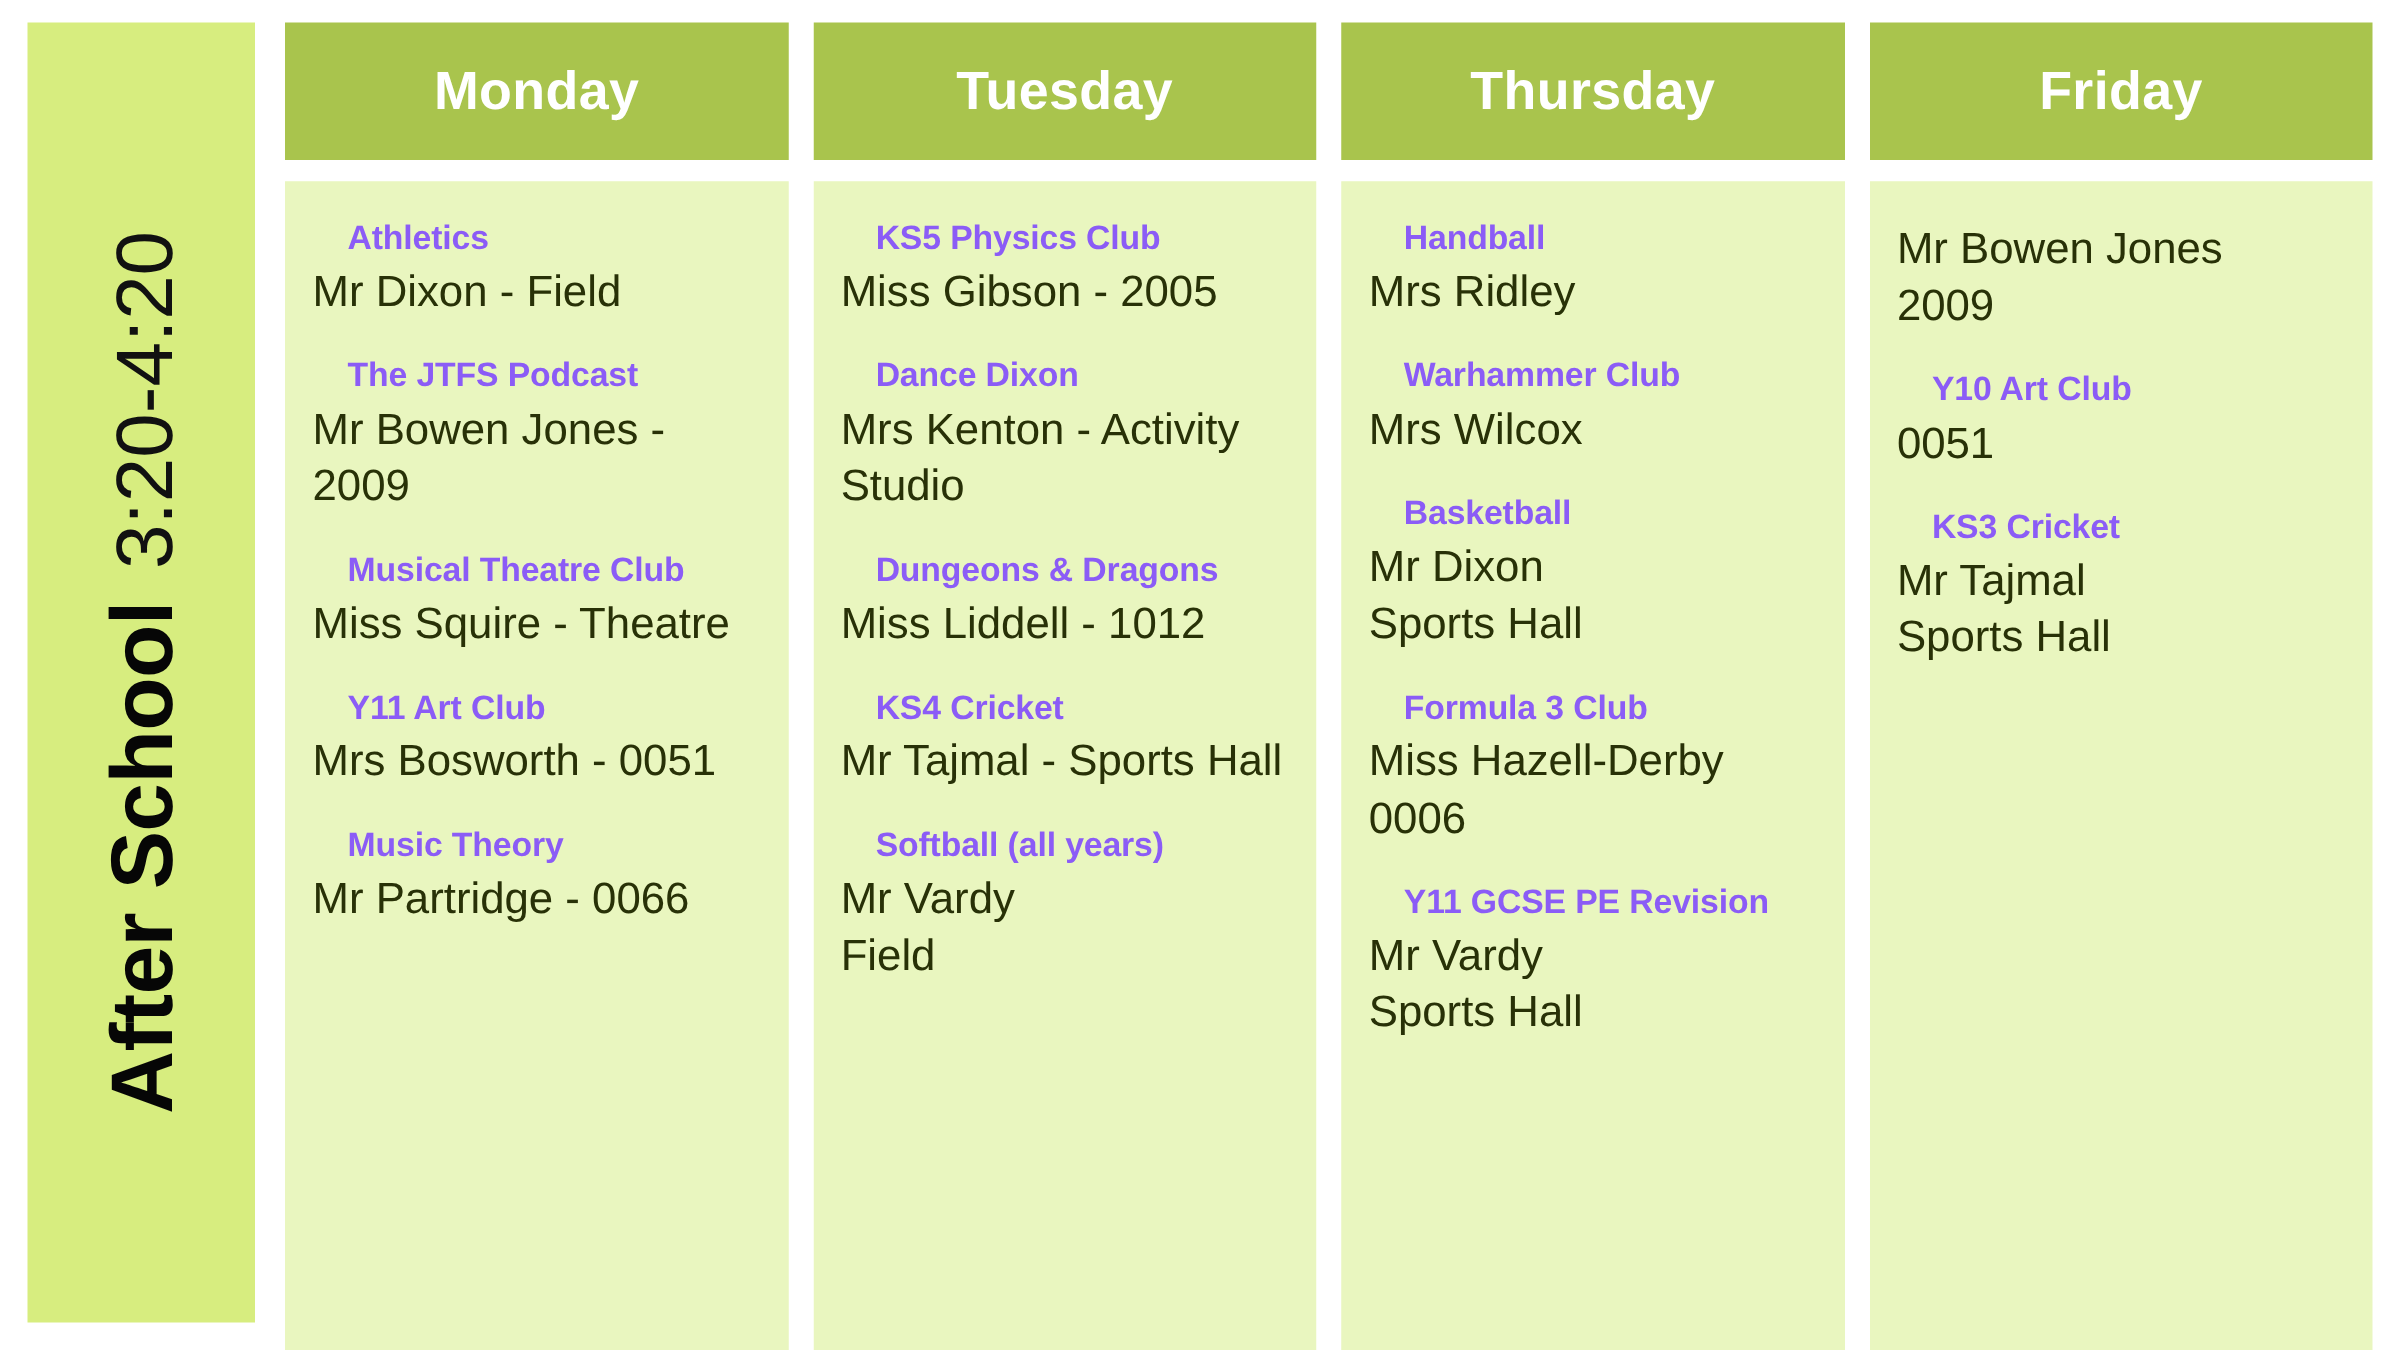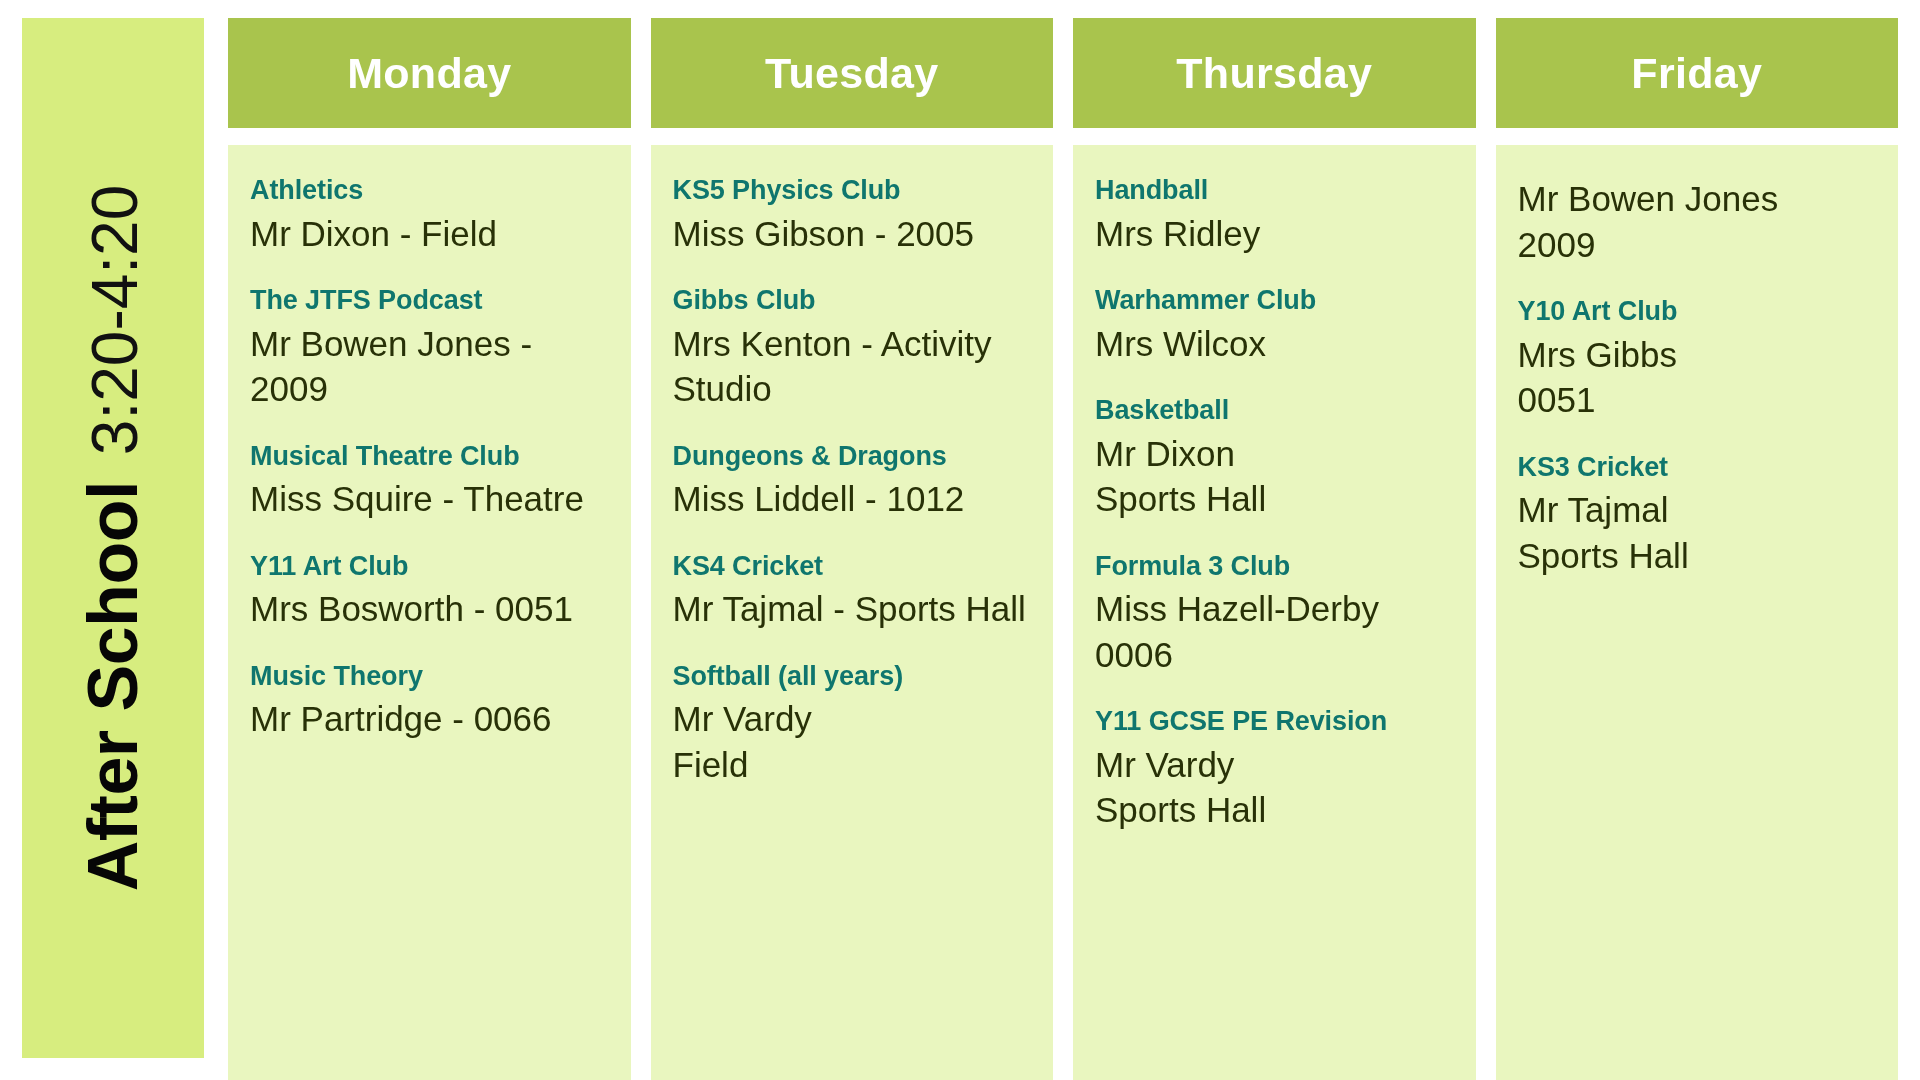--- a/index.html
+++ b/index.html
@@ -95,23 +95,24 @@
   }
 
   .club {
     margin-bottom: 27px;
   }
   .club:last-child { margin-bottom: 0; }
 
   .club-name {
     font-size: 27px;
     font-weight: 700;
-    color: #0f766e;
+    color: #8b5cf6;
     line-height: 1.28;
     letter-spacing: -0.1px;
+    margin-left: 28px;
   }
   .club-detail {
     font-size: 35px;
     font-weight: 400;
     color: #283107;
     line-height: 1.3;
     margin-top: 3px;
   }
   .club-detail + .club-detail { margin-top: 0; }
 </style>
@@ -158,21 +159,21 @@
       <div class="day-col">
         <div class="day-header">
           <span class="day-header-text">Tuesday</span>
         </div>
         <div class="day-body">
           <div class="club">
             <div class="club-name">KS5 Physics Club</div>
             <div class="club-detail">Miss Gibson - 2005</div>
           </div>
           <div class="club">
-            <div class="club-name">Gibbs Club</div>
+            <div class="club-name">Dance Dixon</div>
             <div class="club-detail">Mrs Kenton - Activity Studio</div>
           </div>
           <div class="club">
             <div class="club-name">Dungeons &amp; Dragons</div>
             <div class="club-detail">Miss Liddell - 1012</div>
           </div>
           <div class="club">
             <div class="club-name">KS4 Cricket</div>
             <div class="club-detail">Mr Tajmal - Sports Hall</div>
           </div>
@@ -217,21 +218,20 @@
         <div class="day-header">
           <span class="day-header-text">Friday</span>
         </div>
         <div class="day-body">
           <div class="club">
             <div class="club-detail">Mr Bowen Jones</div>
             <div class="club-detail">2009</div>
           </div>
           <div class="club">
             <div class="club-name">Y10 Art Club</div>
-            <div class="club-detail">Mrs Gibbs</div>
             <div class="club-detail">0051</div>
           </div>
           <div class="club">
             <div class="club-name">KS3 Cricket</div>
             <div class="club-detail">Mr Tajmal</div>
             <div class="club-detail">Sports Hall</div>
           </div>
         </div>
       </div>
     </div>

